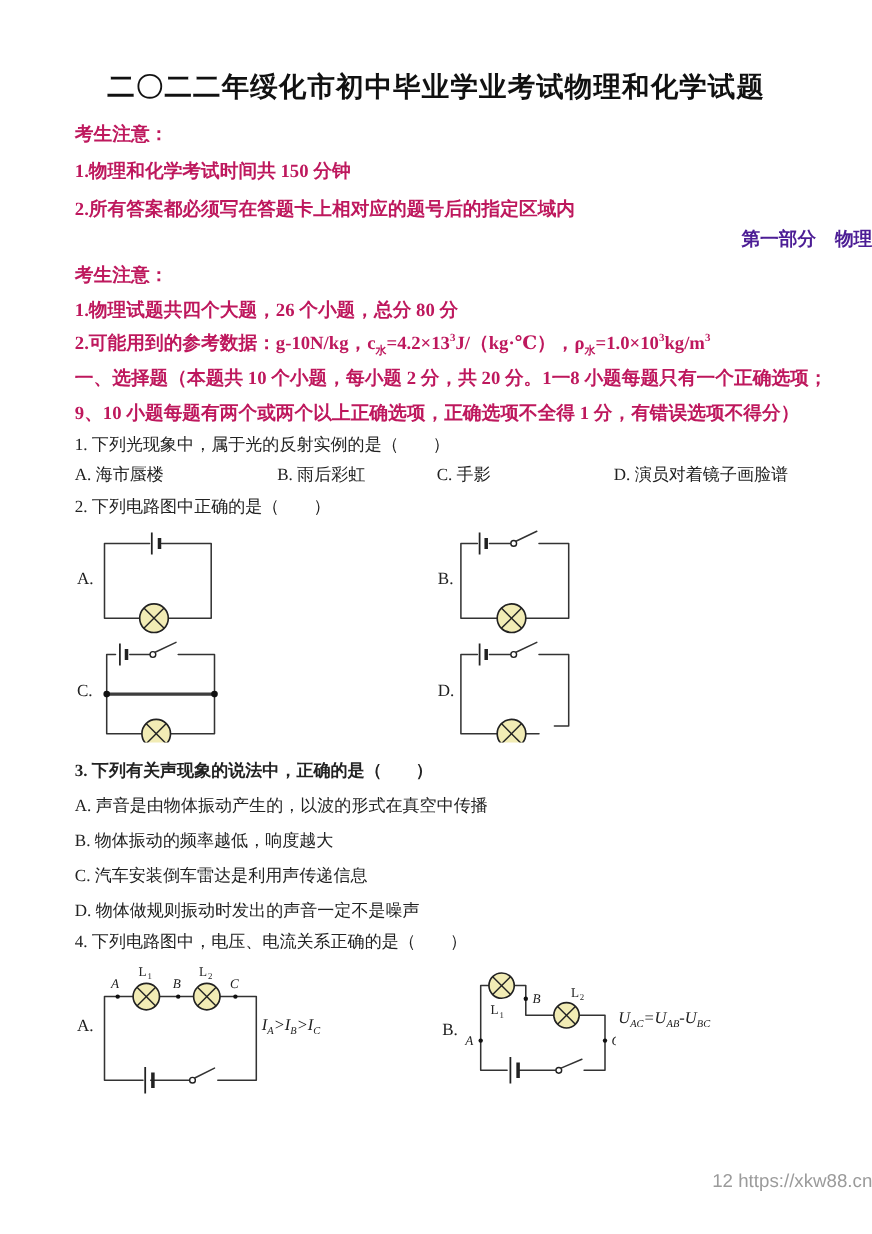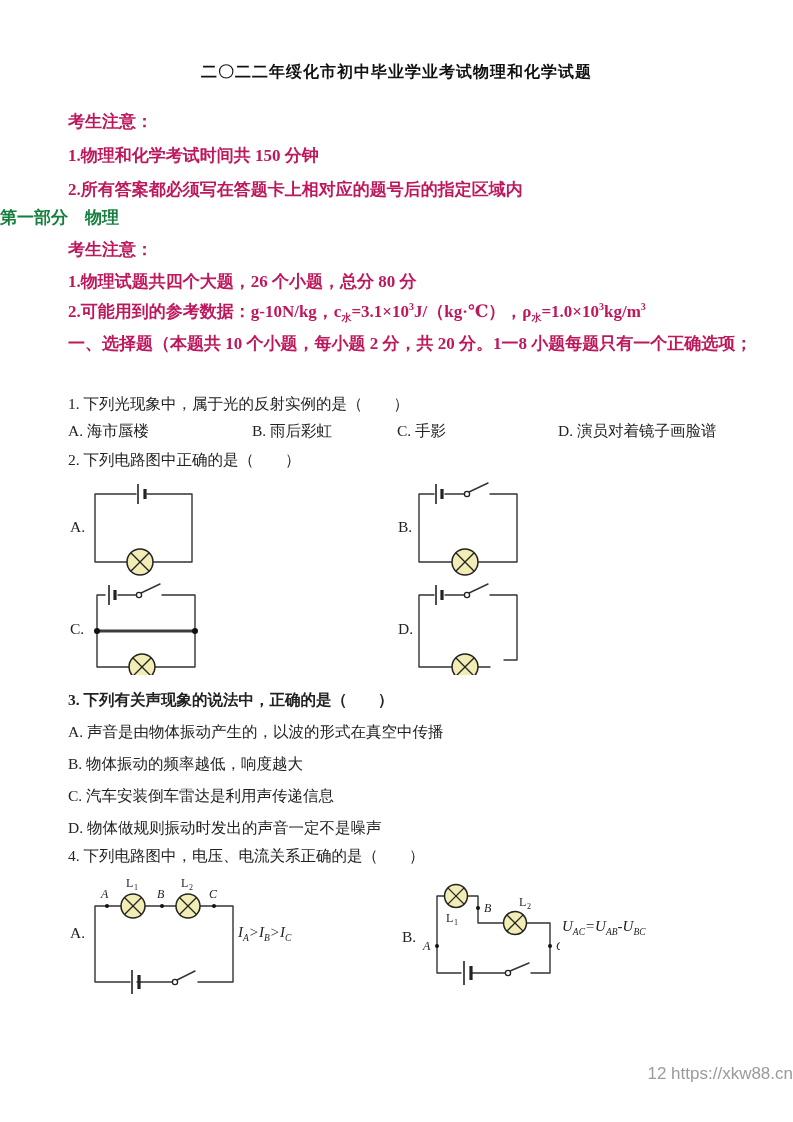--- a/index.html
+++ b/index.html
@@ -1,23 +1,23 @@
 <!DOCTYPE html>
 <html><head>
 <meta charset="utf-8">
 <style>
   html,body{margin:0;padding:0;background:#ffffff;}
   .page{
     position:relative;width:793px;height:1122px;background:#ffffff;overflow:hidden;
     font-family:"Liberation Serif","DejaVu Serif",serif;color:#1f1f1f;
   }
   .abs{position:absolute;}
-  .title{width:100%;text-align:center;font-size:16px;font-weight:700;color:#111;letter-spacing:1px;}
+  .title{width:100%;text-align:center;font-size:25px;font-weight:700;color:#111;letter-spacing:1px;}
   .boldline{font-size:17px;font-weight:700;color:#be185d;}
-  .centerline{width:100%;text-align:left;font-size:17px;font-weight:700;color:#15803d;}
+  .centerline{width:100%;text-align:right;font-size:17px;font-weight:700;color:#4c1d95;}
   .qline{font-size:15.5px;color:#222;}
   .optline{font-size:15.5px;color:#222;}
   .circuit-label{font-size:15.5px;color:#222;}
   sup.s3{font-size:10px;vertical-align:super;line-height:0;}
   sub.sw{font-size:10px;vertical-align:sub;line-height:0;}
   .formula{font-size:15px;font-style:italic;color:#222;font-family:"Liberation Serif",serif;}
   .formula sub{font-size:9.5px;font-style:italic;}
   .footer{width:100%;text-align:center;font-size:17px;color:#9b9b9b;
     font-family:"Liberation Sans","DejaVu Sans",sans-serif;}
   svg .wire{stroke:#333;stroke-width:1.4;fill:none;stroke-linecap:round;}
@@ -41,23 +41,24 @@
   <div class="abs title" style="top:62px;left:0;">二〇二二年绥化市初中毕业学业考试物理和化学试题</div>
 
   <div class="abs boldline" style="top:110px;left:68px;">考生注意：</div>
   <div class="abs boldline" style="top:144px;left:68px;text-align:center;">1.物理和化学考试时间共 150 分钟</div>
   <div class="abs boldline" style="top:178px;left:68px;">2.所有答案都必须写在答题卡上相对应的题号后的指定区域内</div>
 
   <div class="abs centerline" style="top:206px;left:0;">第一部分　物理</div>
 
   <div class="abs boldline" style="top:238px;left:68px;">考生注意：</div>
   <div class="abs boldline" style="top:270px;left:68px;">1.物理试题共四个大题，26 个小题，总分 80 分</div>
-  <div class="abs boldline" style="top:300px;left:68px;"><span>2.可能用到的参考数据：g-10N/kg，c</span><sub class="sw">水</sub><span>=3.1×10</span><sup class="s3">3</sup><span>J/（kg·℃），ρ</span><sub class="sw">水</sub><span>=1.0×10</span><sup class="s3">3</sup><span>kg/m</span><sup class="s3">3</sup></div>
+  <div class="abs boldline" style="top:300px;left:68px;"><span>2.可能用到的参考数据：g-10N/kg，c</span><sub class="sw">水</sub><span>=4.2×13</span><sup class="s3">3</sup><span>J/（kg·℃），ρ</span><sub class="sw">水</sub><span>=1.0×10</span><sup class="s3">3</sup><span>kg/m</span><sup class="s3">3</sup></div>
 
   <div class="abs boldline" style="top:332px;left:68px;">一、选择题（本题共 10 个小题，每小题 2 分，共 20 分。1一8 小题每题只有一个正确选项；</div>
+  <div class="abs boldline" style="top:364px;left:68px;">9、10 小题每题有两个或两个以上正确选项，正确选项不全得 1 分，有错误选项不得分）</div>
 
   <div class="abs qline" style="top:394px;left:68px;">1. 下列光现象中，属于光的反射实例的是（　　）</div>
   <div class="abs optline" style="top:421px;left:68px;">A. 海市蜃楼</div>
   <div class="abs optline" style="top:421px;left:252px;">B. 雨后彩虹</div>
   <div class="abs optline" style="top:421px;left:397px;">C. 手影</div>
   <div class="abs optline" style="top:421px;left:558px;">D. 演员对着镜子画脸谱</div>
 
   <div class="abs qline" style="top:450px;left:68px;">2. 下列电路图中正确的是（　　）</div>
 
   <div class="abs circuit-label" style="top:518px;left:70px;">A.</div>

